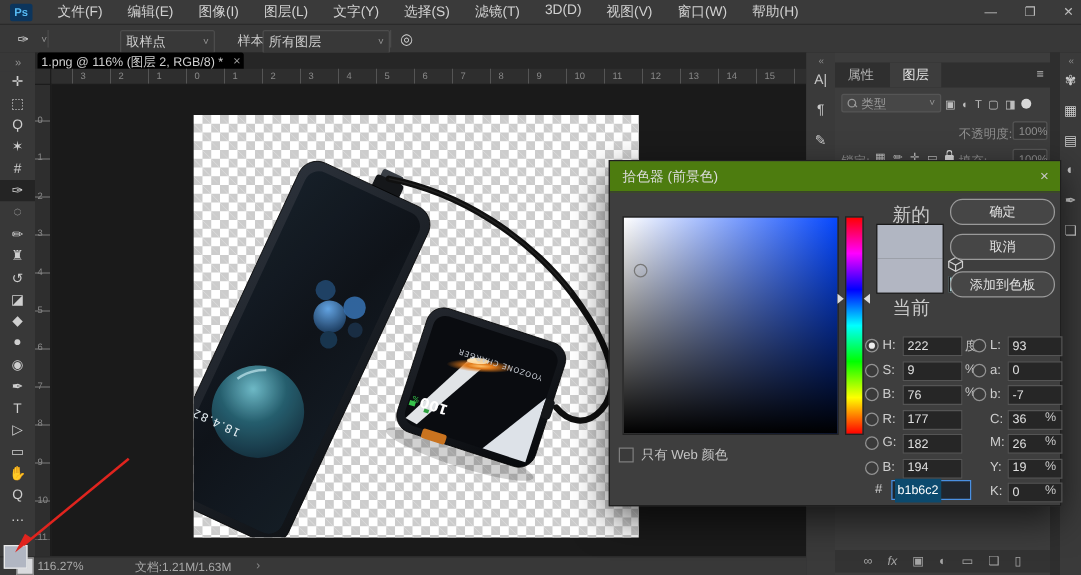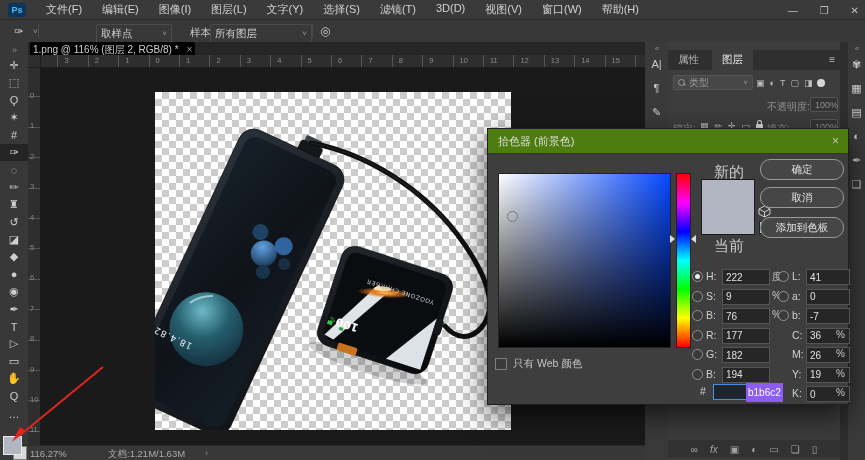--- a/index.html
+++ b/index.html
@@ -98,21 +98,21 @@
            border-radius:10px;color:#e2e2e2;font-size:10.5px;display:flex;align-items:center;justify-content:center;}
   .cp-row{position:absolute;height:16px;}
   .radio{position:absolute;width:9px;height:9px;border:1px solid #939393;border-radius:50%;background:#3a3a3a;top:2px;}
   .radio.sel::after{content:"";position:absolute;left:2px;top:2px;width:5px;height:5px;border-radius:50%;background:#ececec;}
   .cp-label{position:absolute;color:#cfcfcf;font-size:10.5px;top:1px;}
   .cp-input{position:absolute;top:0;height:14px;background:#262626;border:1px solid #555;color:#e0e0e0;
             font-size:10px;padding:0 3px;display:flex;align-items:center;}
   .cp-unit{position:absolute;color:#c7c7c7;font-size:10px;top:1px;}
   .hex-input{position:absolute;left:225px;top:255px;width:58px;height:14px;background:#20262e;border:1px solid #4a90e2;
              display:flex;align-items:center;padding:0 2px;font-size:10px;}
-  .hex-sel{background:#8b5cf6;color:#fff;padding:4px 2px;margin-left:30px;}
+  .hex-sel{background:#0c4a6e;color:#fff;padding:4px 2px;}
   .webonly{position:absolute;left:7px;top:228px;display:flex;align-items:center;gap:6px;color:#c5c5c5;font-size:10.5px;}
   .checkbox{width:10px;height:10px;border:1px solid #7e7e7e;background:#3a3a3a;}
   
   .anno{left:0;top:0;width:865px;height:460px;z-index:40;pointer-events:none;}
 </style>
 </head>
 <body>
 
 <div class="app">
 
@@ -421,21 +421,21 @@
           <span class="cp-input" style="left:234px;width:40px;">182</span>
         </div>
         <div class="cp-row" style="top: 237.5px; left: 0px; width: 362px;">
           <span class="radio" style="left: 204px;"></span>
           <span class="cp-label" style="left:218px;">B:</span>
           <span class="cp-input" style="left:234px;width:40px;">194</span>
         </div>
         <div class="cp-row" style="top: 140px; left: 0px; width: 362px;">
           <span class="radio" style="left: 290px;"></span>
           <span class="cp-label" style="left:304px;">L:</span>
-          <span class="cp-input" style="left:318px;width:36px;">41</span>
+          <span class="cp-input" style="left:318px;width:36px;">93</span>
         </div>
         <div class="cp-row" style="top: 159.5px; left: 0px; width: 362px;">
           <span class="radio" style="left: 290px;"></span>
           <span class="cp-label" style="left:304px;">a:</span>
           <span class="cp-input" style="left:318px;width:36px;">0</span>
         </div>
         <div class="cp-row" style="top: 179px; left: 0px; width: 362px;">
           <span class="radio" style="left: 290px;"></span>
           <span class="cp-label" style="left:304px;">b:</span>
           <span class="cp-input" style="left:318px;width:36px;">-7</span>

